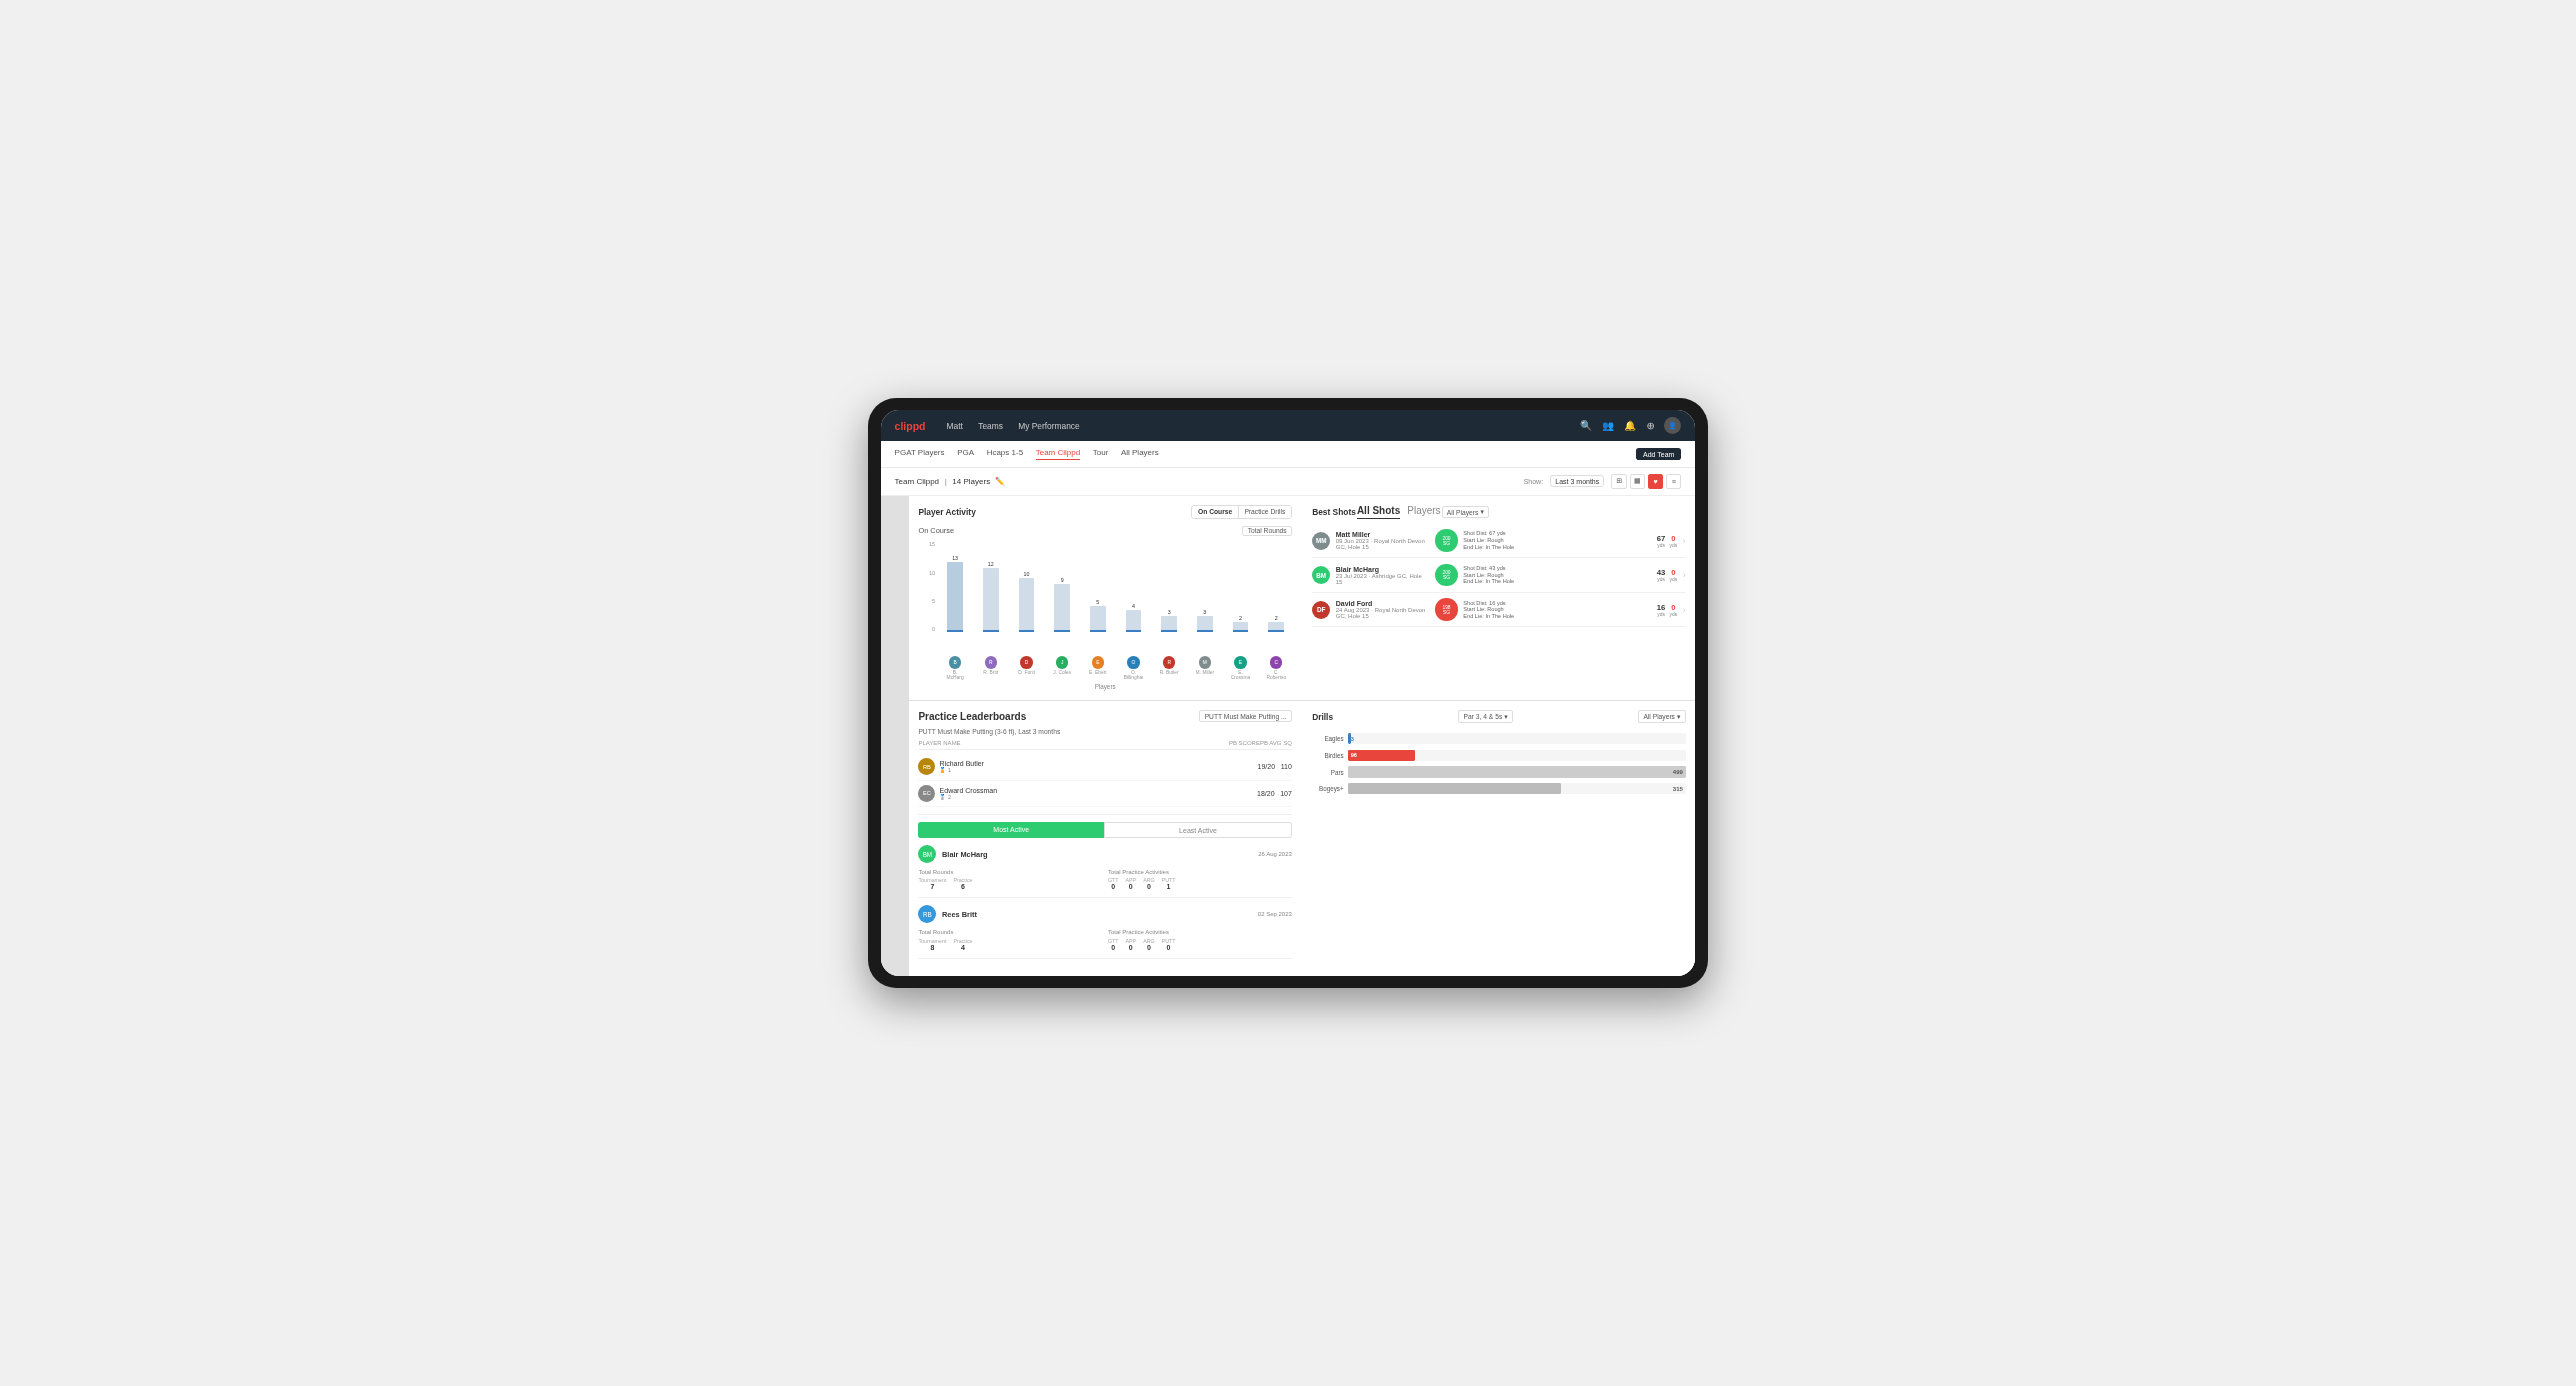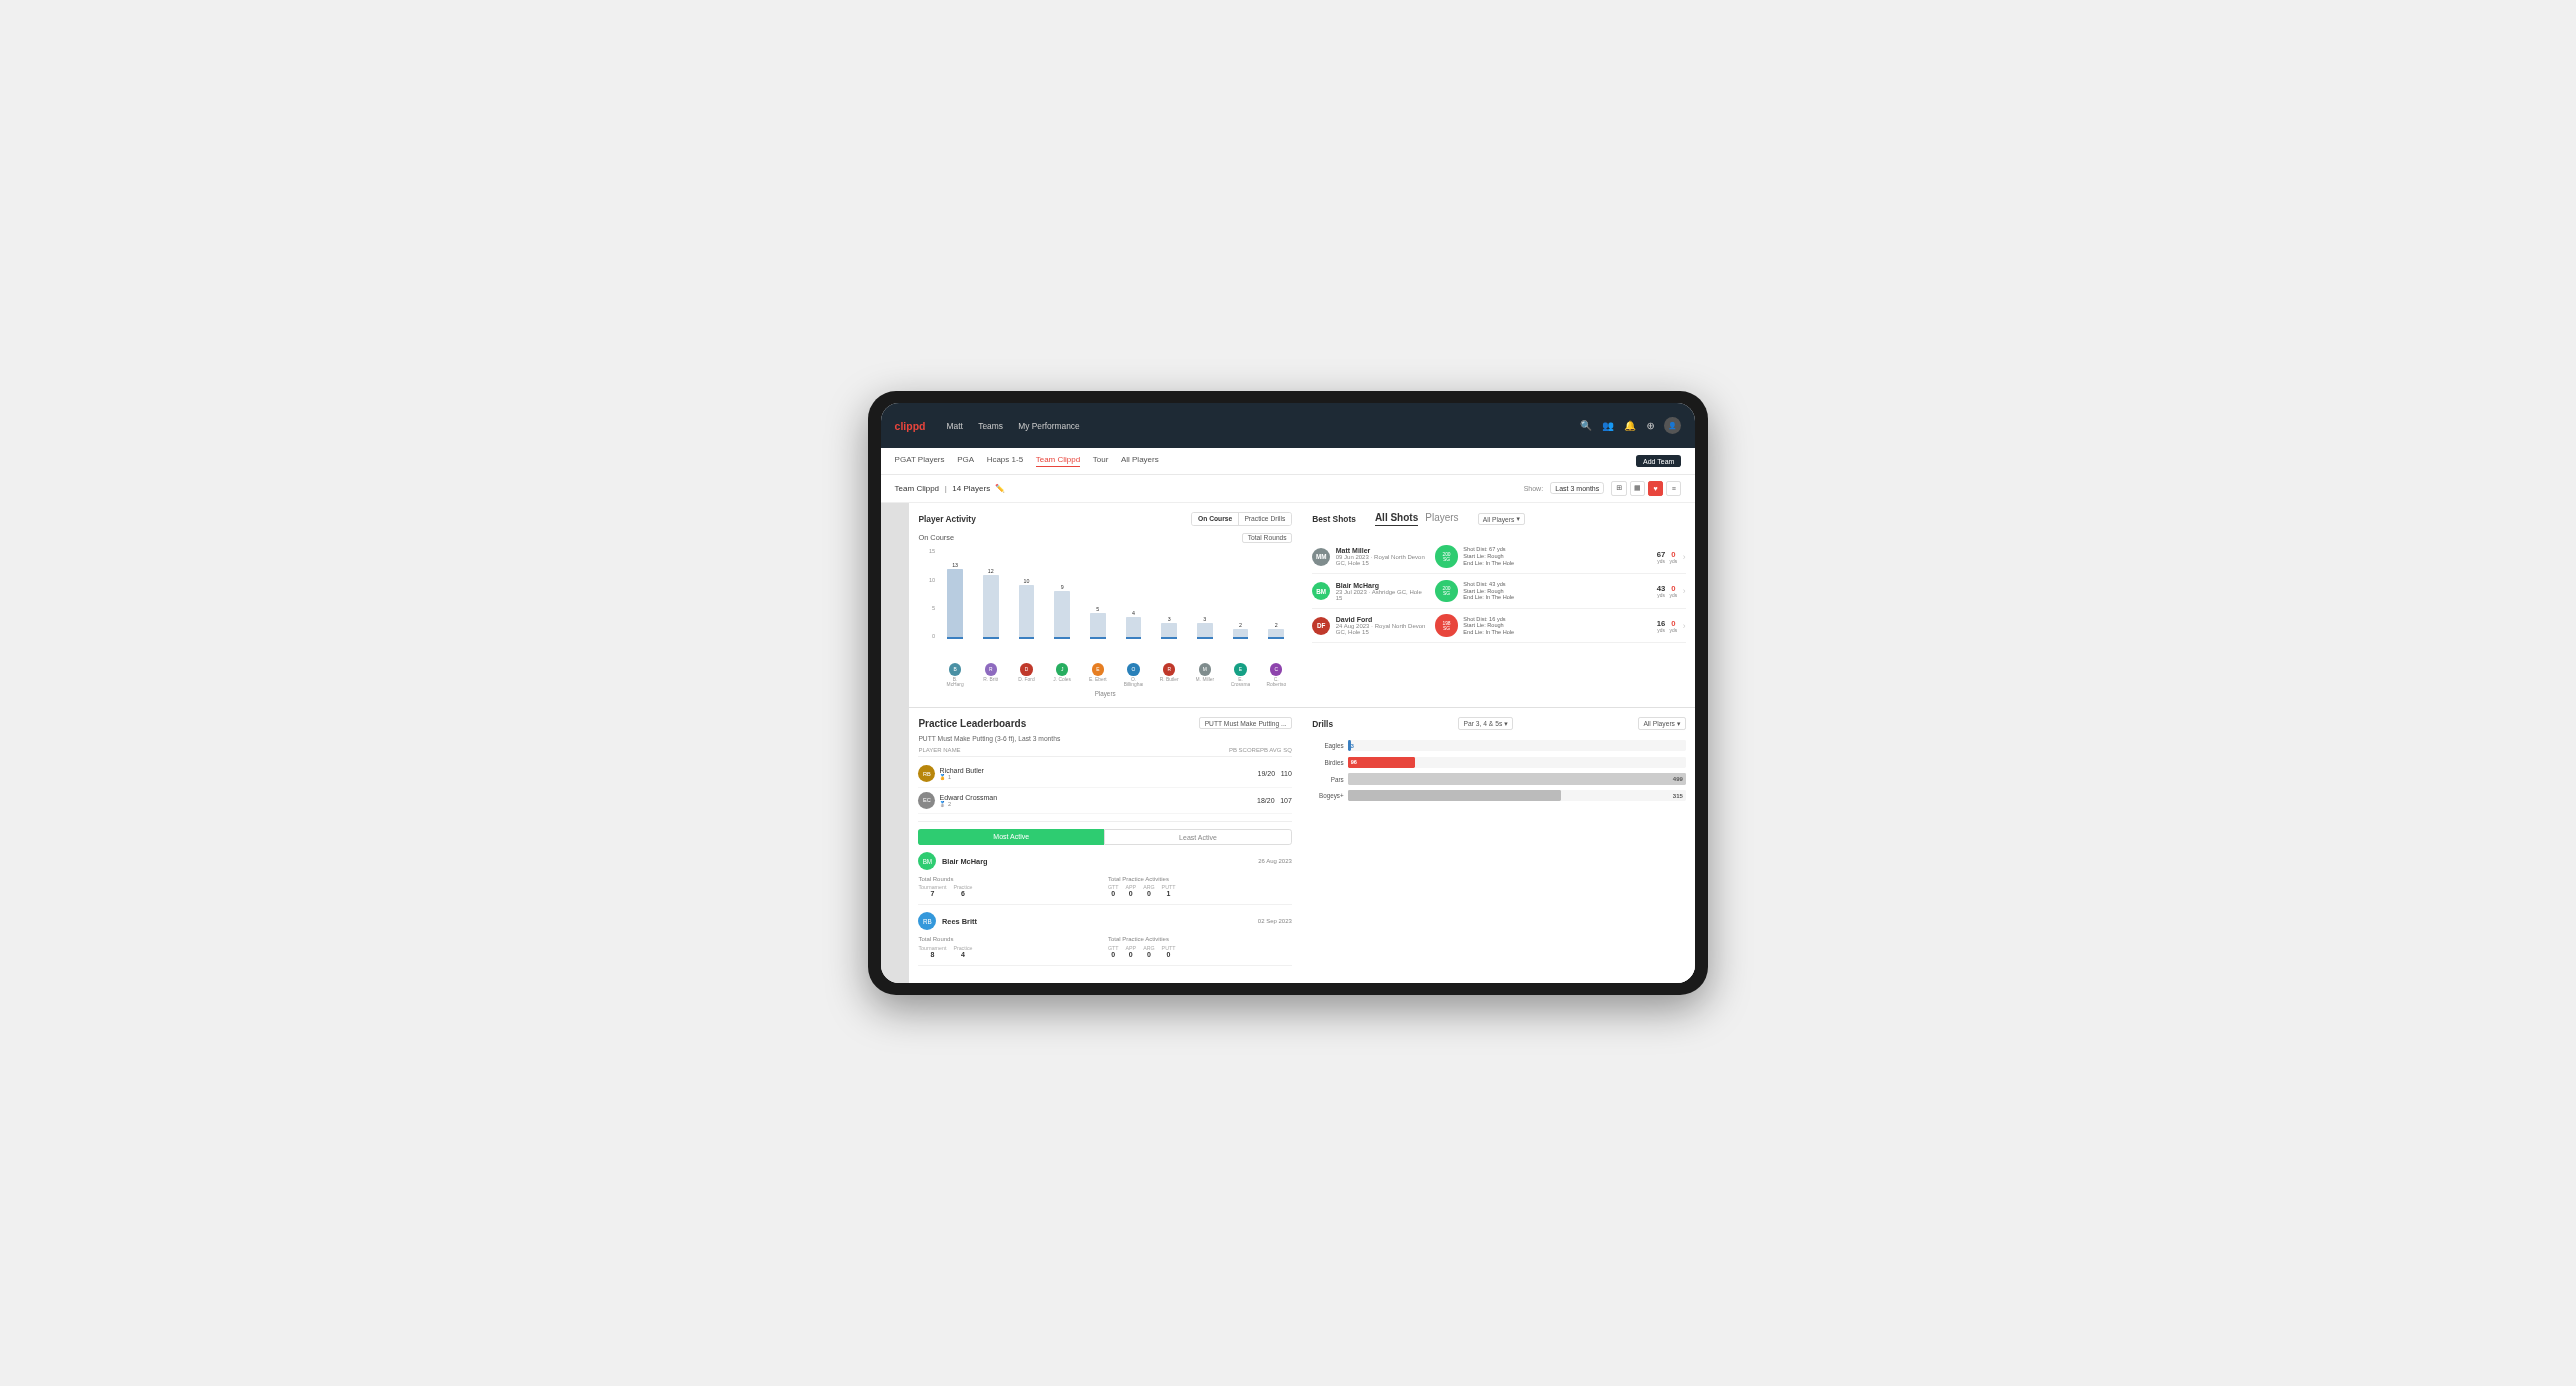--- a/index.html
+++ b/index.html
@@ -31,21 +31,21 @@
       border-radius: 18px;
       overflow: hidden;
     }
 
     
     .nav-bar {
       background: #1e2a35;
       display: flex;
       align-items: center;
       padding: 0 14px;
-      height: 45px;
+      height: 31px;
     }
     .nav-logo {
       color: #e8453c;
       font-weight: 700;
       font-size: 10.5px;
       margin-right: 21px;
     }
     .nav-links {
       display: flex;
       gap: 15.4px;
@@ -304,22 +304,22 @@
     }
 
     
     .best-shots-panel {
       grid-column: 2;
       grid-row: 1;
     }
     .panel-header-row {
       display: flex;
       align-items: center;
-      gap: 19px;
-      margin-bottom: 14px;
+      gap: 1px;
+      margin-bottom: 5px;
     }
     .tab-group {
       display: flex;
       gap: 7px;
     }
     .tab-item {
       font-size: 10px;
       color: #888;
       cursor: pointer;
       padding-bottom: 1.4px;

